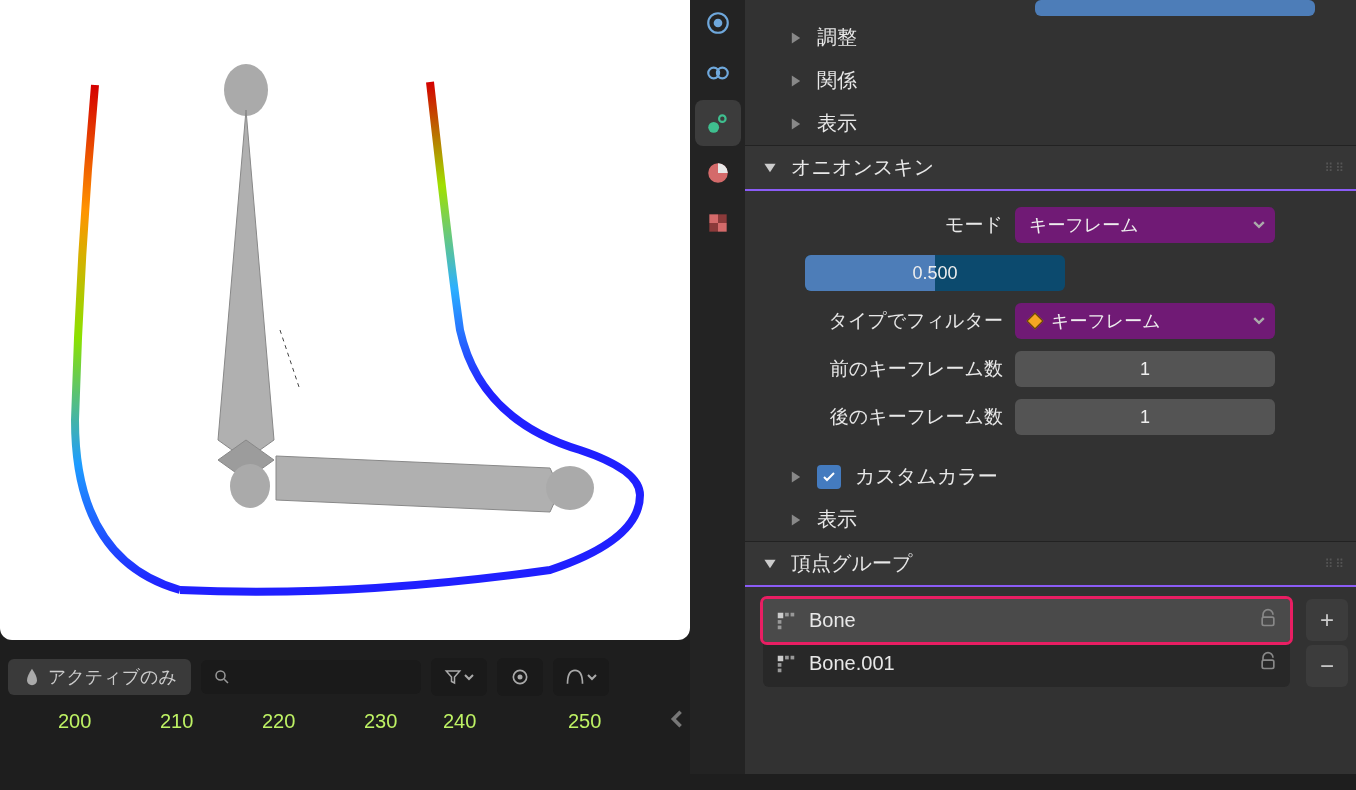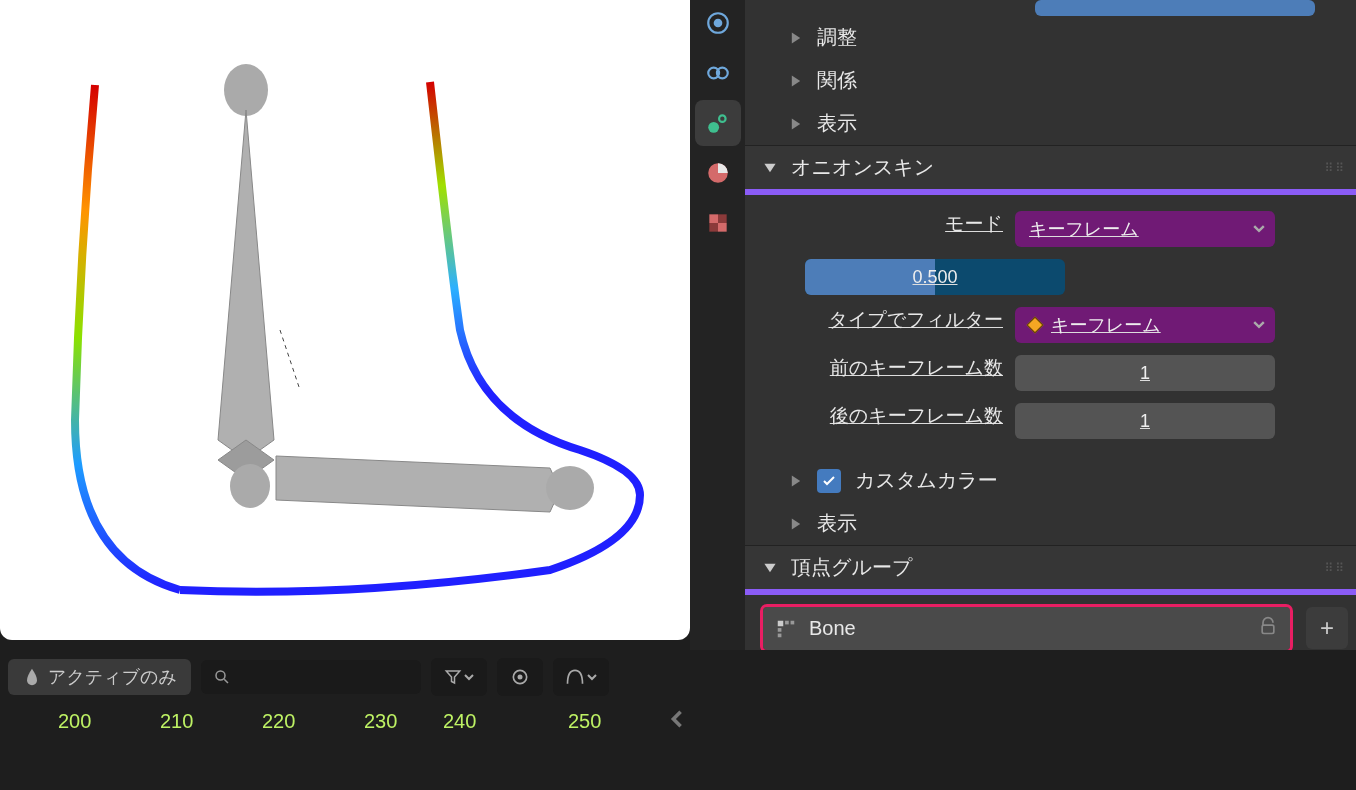--- a/index.html
+++ b/index.html
@@ -61,21 +61,21 @@
 .scroll-btn {
   position: absolute;
   right: 4px; bottom: 4px;
   color: #777;
 }
 
 
 .props {
   position: absolute;
   left: 690px; top: 0;
-  width: 666px; height: 650px;
+  width: 666px; height: 774px;
   background: #323232;
   display: flex;
 }
 .tab-strip {
   width: 55px;
   background: #232323;
   display: flex;
   flex-direction: column;
   align-items: center;
   padding-top: 0;
@@ -92,32 +92,32 @@
   overflow: hidden;
   color: #ddd;
 }
 .collapsed-row, .header-row {
   display: flex; align-items: center;
   padding: 8px 20px 8px 44px;
   font-size: 20px;
   color: #e8e8e8;
   position: relative;
 }
-.header-row { background: #363636; border-top: 1px solid #222; border-bottom: 6px solid #8b5cf6; padding-left: 18px; font-size: 20px; }
+.header-row { background: #363636; border-top: 1px solid #222; border-bottom: 2px solid #8b5cf6; padding-left: 18px; font-size: 20px; }
 .tri { width: 14px; height: 14px; margin-right: 14px; }
 .drag-dots {
   position: absolute; right: 10px; top: 50%; transform: translateY(-50%);
   color: #555; letter-spacing: 2px; font-size: 12px;
 }
 
 
 .field-row {
   display: flex;
+  align-items: center;
   padding: 6px 4px 6px 60px;
-  text-decoration: underline;
 }
 .field-label {
   width: 210px;
   text-align: right;
   padding-right: 12px;
   color: #e8e8e8;
   font-size: 19px;
 }
 .field-input {
   flex: 1;
@@ -453,20 +453,34 @@
               <rect x="17" y="3" width="4" height="4" fill="#999"></rect>
               <rect x="3" y="11" width="4" height="4" fill="#999"></rect>
               <rect x="3" y="17" width="4" height="4" fill="#999"></rect>
             </svg>
           <span>Bone</span>
           <span class="vg-lock"><svg width="20" height="20" viewBox="0 0 24 24">
                 <path d="M6 11 V8 a6 6 0 0 1 12 0" stroke="#888" stroke-width="2" fill="none"></path>
                 <rect x="5" y="11" width="14" height="10" rx="2" stroke="#888" stroke-width="2" fill="none"></rect>
               </svg></span>
         </div>
+        <div class="vg-item">
+          <svg class="vg-icon" width="22" height="22" viewBox="0 0 24 24">
+              <rect x="3" y="3" width="6" height="6" fill="#ccc"></rect>
+              <rect x="11" y="3" width="4" height="4" fill="#999"></rect>
+              <rect x="17" y="3" width="4" height="4" fill="#999"></rect>
+              <rect x="3" y="11" width="4" height="4" fill="#999"></rect>
+              <rect x="3" y="17" width="4" height="4" fill="#999"></rect>
+            </svg>
+          <span>Bone.001</span>
+          <span class="vg-lock"><svg width="20" height="20" viewBox="0 0 24 24">
+                <path d="M6 11 V8 a6 6 0 0 1 12 0" stroke="#888" stroke-width="2" fill="none"></path>
+                <rect x="5" y="11" width="14" height="10" rx="2" stroke="#888" stroke-width="2" fill="none"></rect>
+              </svg></span>
+        </div>
       </div>
       <div class="vg-side">
         <div class="vg-side-btn">+</div>
         <div class="vg-side-btn">−</div>
       </div>
     </div>
 
   </div>
 </div>
 

